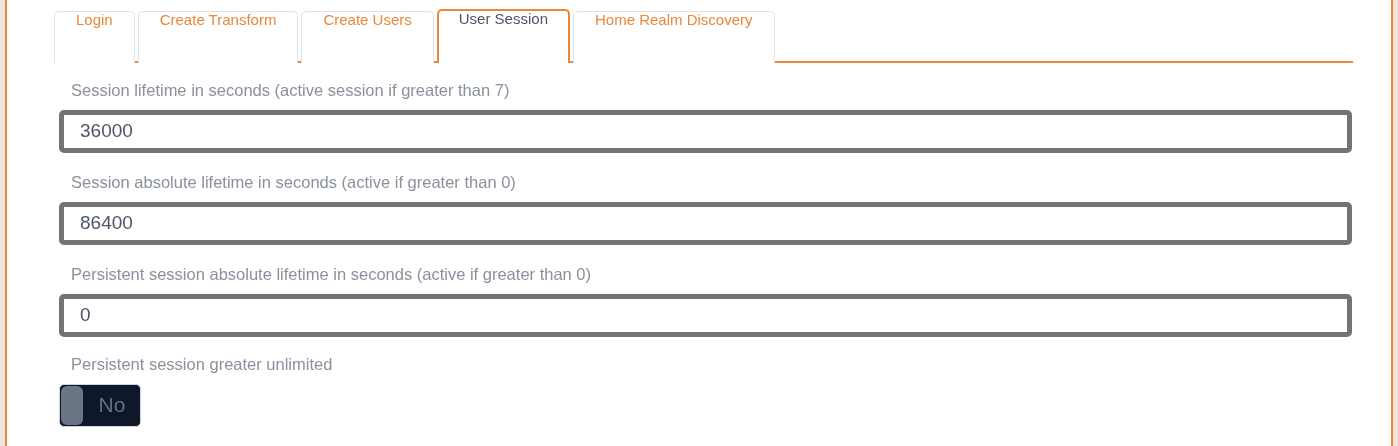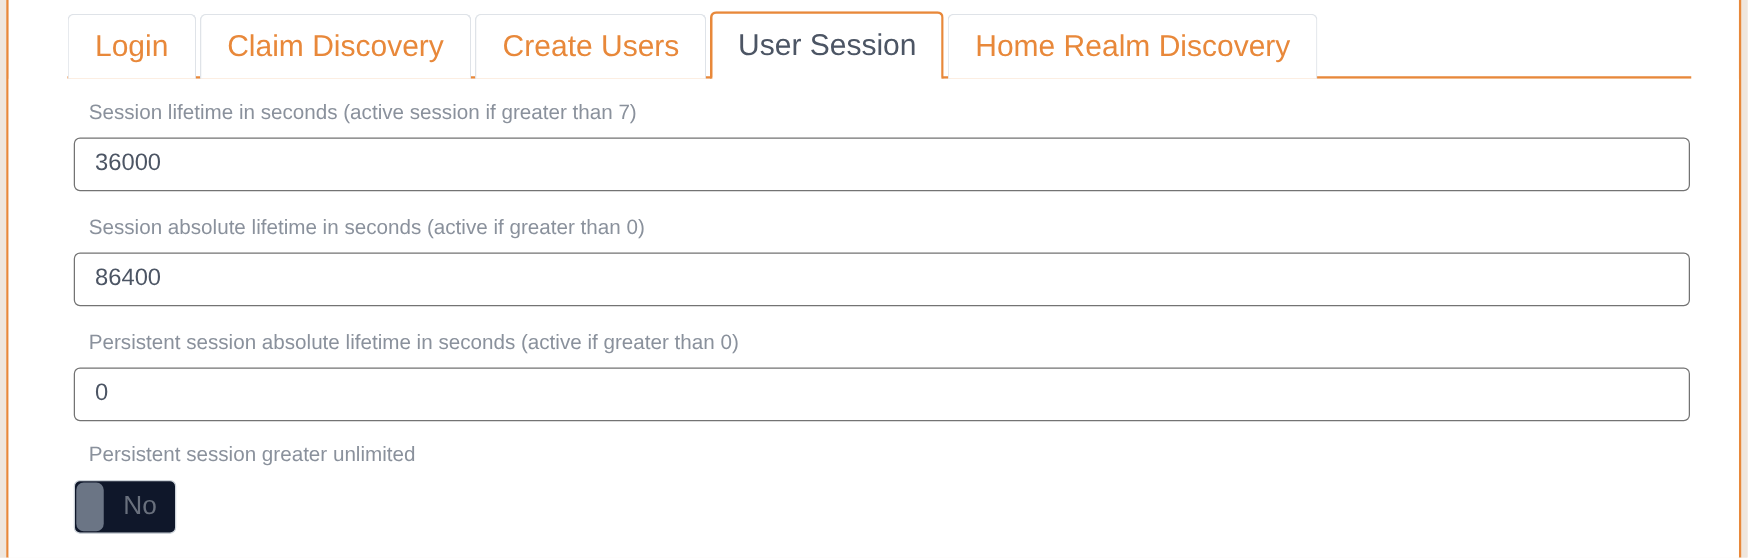--- a/index.html
+++ b/index.html
@@ -53,28 +53,27 @@
     width: 1299px;
     height: 2px;
     background: #e8883a;
   }
 
   .tab {
     position: relative;
     height: 52px;
     padding: 0 21px;
     display: flex;
-    align-items: center;
     justify-content: center;
     background: #ffffff;
     border: 1px solid #dfe3e8;
     border-bottom: none;
     border-radius: 5px 5px 0 0;
     color: #e8883a;
-    font-size: 24px;
+    font-size: 15px;
     line-height: 1;
     white-space: nowrap;
     cursor: pointer;
     user-select: none;
   }
 
   .tab.active {
     border: 2px solid #e8883a;
     border-bottom: none;
     color: #4c5564;
@@ -120,21 +119,21 @@
 
   .text-input {
     display: block;
     width: 1293px;
     height: 43px;
     padding: 0 16px;
     font-family: "Liberation Sans", sans-serif;
     font-size: 19px;
     color: #4c5564;
     background: #ffffff;
-    border: 1px solid #737373;
+    border: 5px solid #737373;
     border-radius: 5px;
     outline: none;
   }
 
   
   .switch {
     position: relative;
     display: inline-flex;
     align-items: center;
     width: 82px;
@@ -176,21 +175,21 @@
 <div class="page-frame">
   <div class="page-inner">
 
     <div class="tab-underline"></div>
 
     <nav class="tab-strip">
       <div class="tab">
         <span>Login</span>
       </div>
       <div class="tab">
-        <span>Claim Discovery</span>
+        <span>Create Transform</span>
       </div>
       <div class="tab">
         <span>Create Users</span>
       </div>
       <div class="tab active">
         <span>User Session</span>
       </div>
       <div class="tab">
         <span>Home Realm Discovery</span>
       </div>

